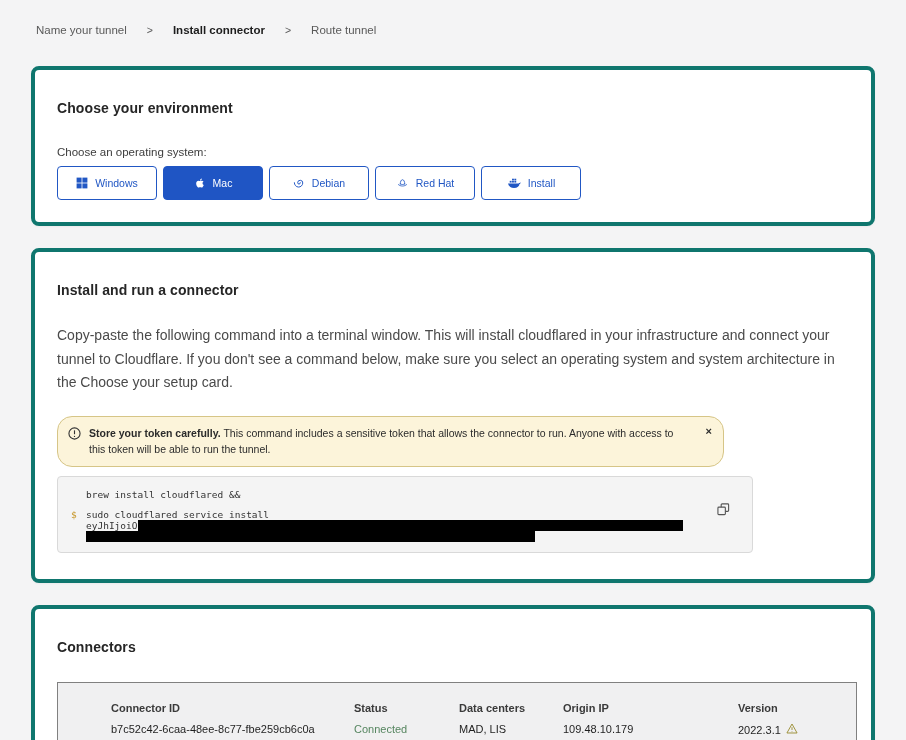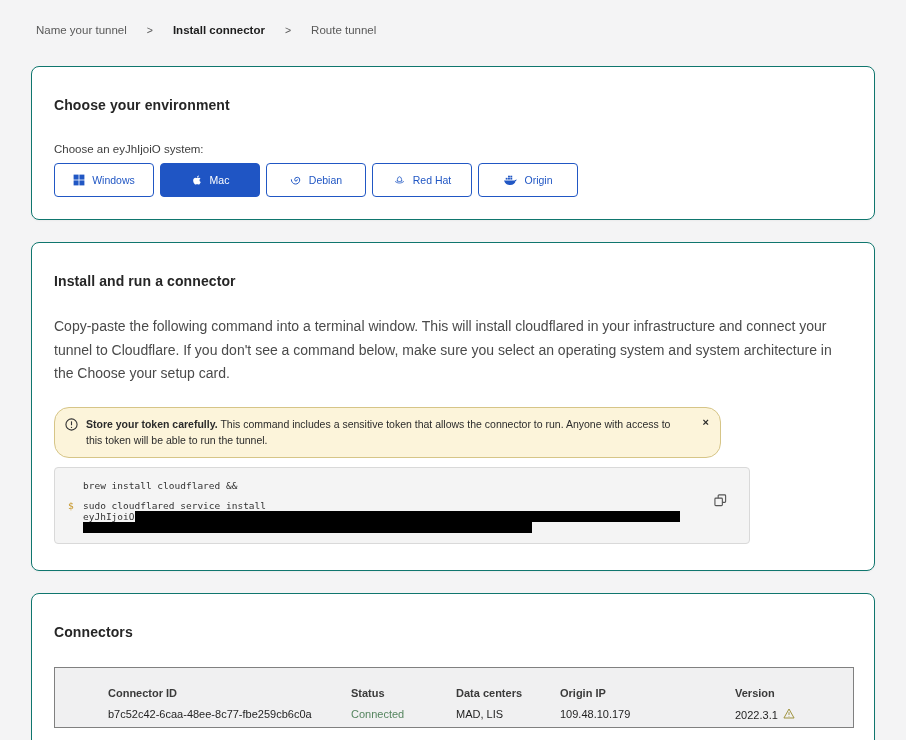--- a/index.html
+++ b/index.html
@@ -14,21 +14,21 @@
 
   
   .breadcrumb { display: flex; align-items: center; gap: 20px; margin-left: 5px; font-size: 11.5px; color: #595959; }
   .breadcrumb .crumb { cursor: pointer; }
   .breadcrumb .crumb.active { font-weight: bold; color: #1d1d1d; }
   .breadcrumb .sep { color: #595959; font-size: 10.5px; }
 
   
   .card {
     background: #ffffff;
-    border: 1px solid #0f766e;
+    border: 4px solid #0f766e;
     border-radius: 8px;
     box-shadow: 0 1px 2px rgba(0,0,0,0.04);
     padding: 30px 22px 22px;
     margin-top: 30px;
   }
   .card + .card { margin-top: 22px; }
   .card h2 { font-size: 14px; font-weight: bold; color: #262626; letter-spacing: 0.1px; }
 
   
   .env-card h2 { margin-bottom: 30px; }
@@ -124,21 +124,21 @@
   <div class="breadcrumb">
     <span class="crumb">Name your tunnel</span>
     <span class="sep">&gt;</span>
     <span class="crumb active">Install connector</span>
     <span class="sep">&gt;</span>
     <span class="crumb">Route tunnel</span>
   </div>
 
   <div class="card env-card">
     <h2>Choose your environment</h2>
-    <div class="os-label">Choose an eyJhIjoiO system:</div>
+    <div class="os-label">Choose an operating system:</div>
     <div class="os-row">
 
       <button class="os-btn">
         <span>
           <svg width="12" height="12" viewBox="0 0 12 12">
               <g fill="#2157c4">
                 <rect x="0.6" y="0.6" width="5" height="5"></rect>
                 <rect x="6.4" y="0.6" width="5" height="5"></rect>
                 <rect x="0.6" y="6.4" width="5" height="5"></rect>
                 <rect x="6.4" y="6.4" width="5" height="5"></rect>
@@ -181,21 +181,21 @@
         <span>
           <svg width="14" height="12" viewBox="0 0 16 14" fill="#2157c4">
               <rect x="3" y="4.5" width="2.2" height="2"></rect>
               <rect x="5.7" y="4.5" width="2.2" height="2"></rect>
               <rect x="8.4" y="4.5" width="2.2" height="2"></rect>
               <rect x="5.7" y="2" width="2.2" height="2"></rect>
               <rect x="8.4" y="2" width="2.2" height="2"></rect>
               <path d="M1 7.5h12.2c.9 0 1.6-.5 1.9-1.1.5.2.9.6.9.6s-.5.7-1.5.9c-.3 2.7-2.4 5-6.5 5-3.3 0-5.9-1.7-7-5.4z"></path>
             </svg>
         </span>
-        <span>Origin</span>
+        <span>Install</span>
       </button>
 
     </div>
   </div>
 
   <div class="card install-card">
     <h2>Install and run a connector</h2>
     <p class="install-desc">Copy-paste the following command into a terminal window. This will install cloudflared in your infrastructure and connect your tunnel to Cloudflare. If you don't see a command below, make sure you select an operating system and system architecture in the Choose your setup card.</p>
 
     <div class="warn-banner">

